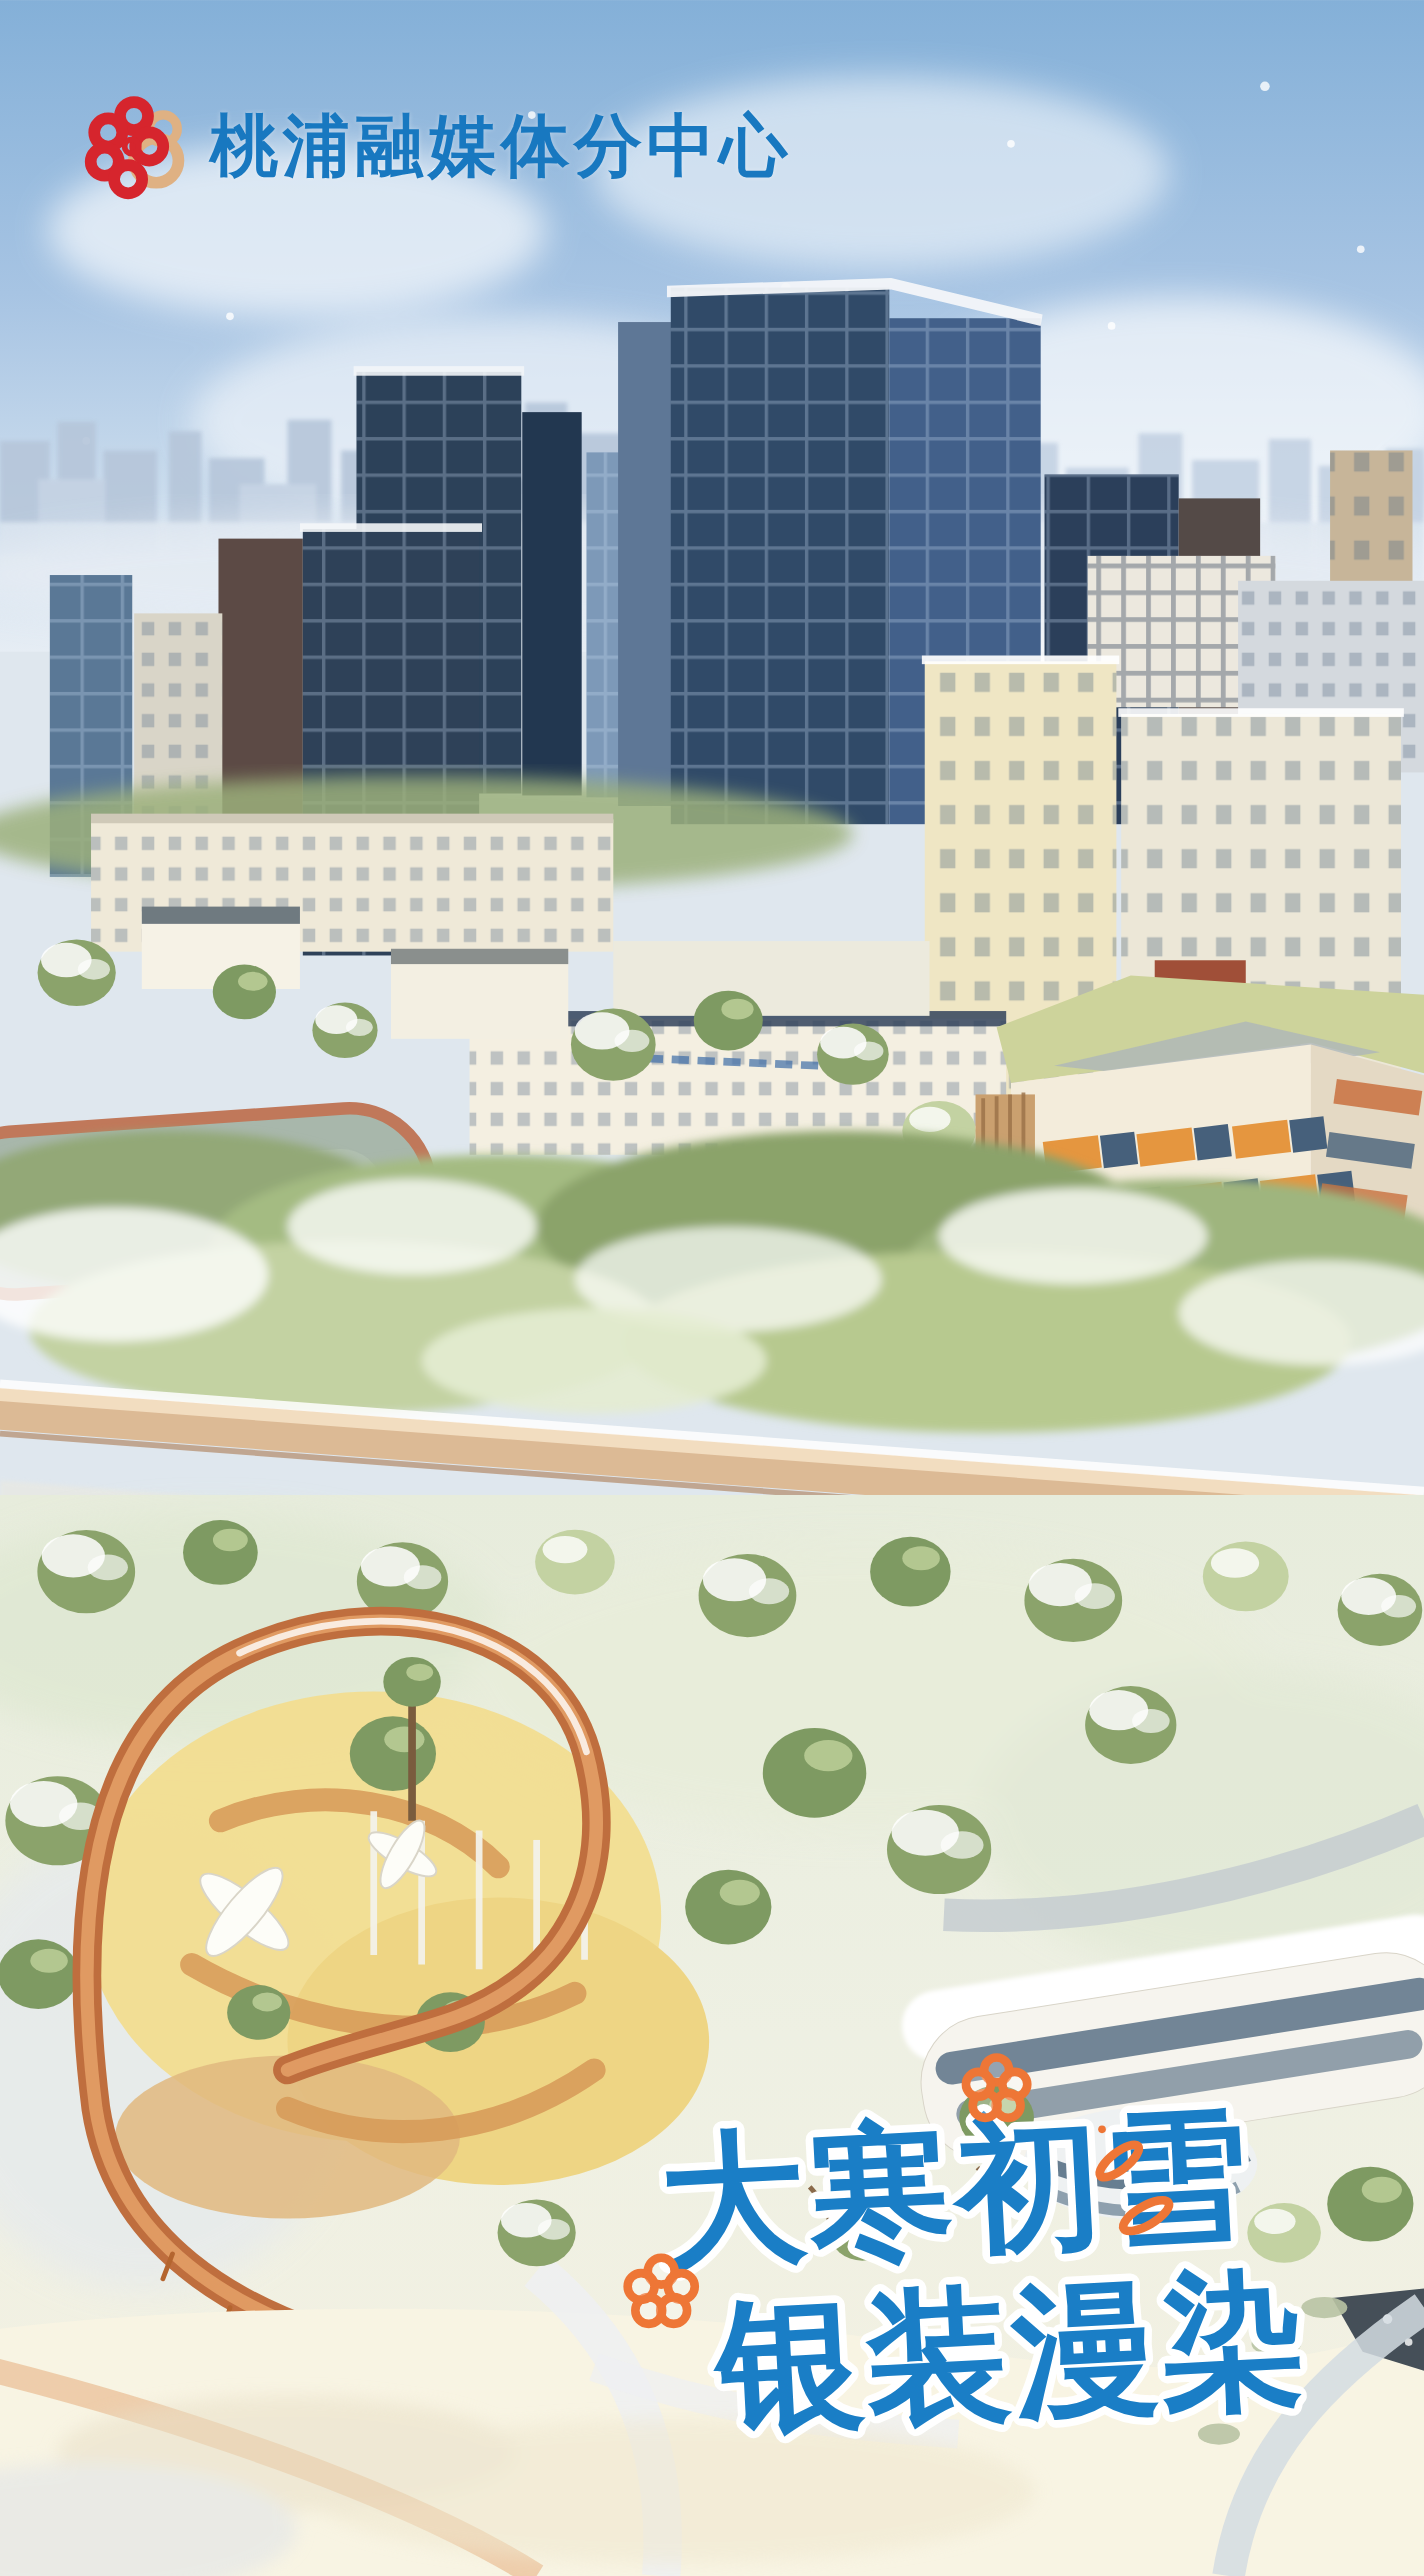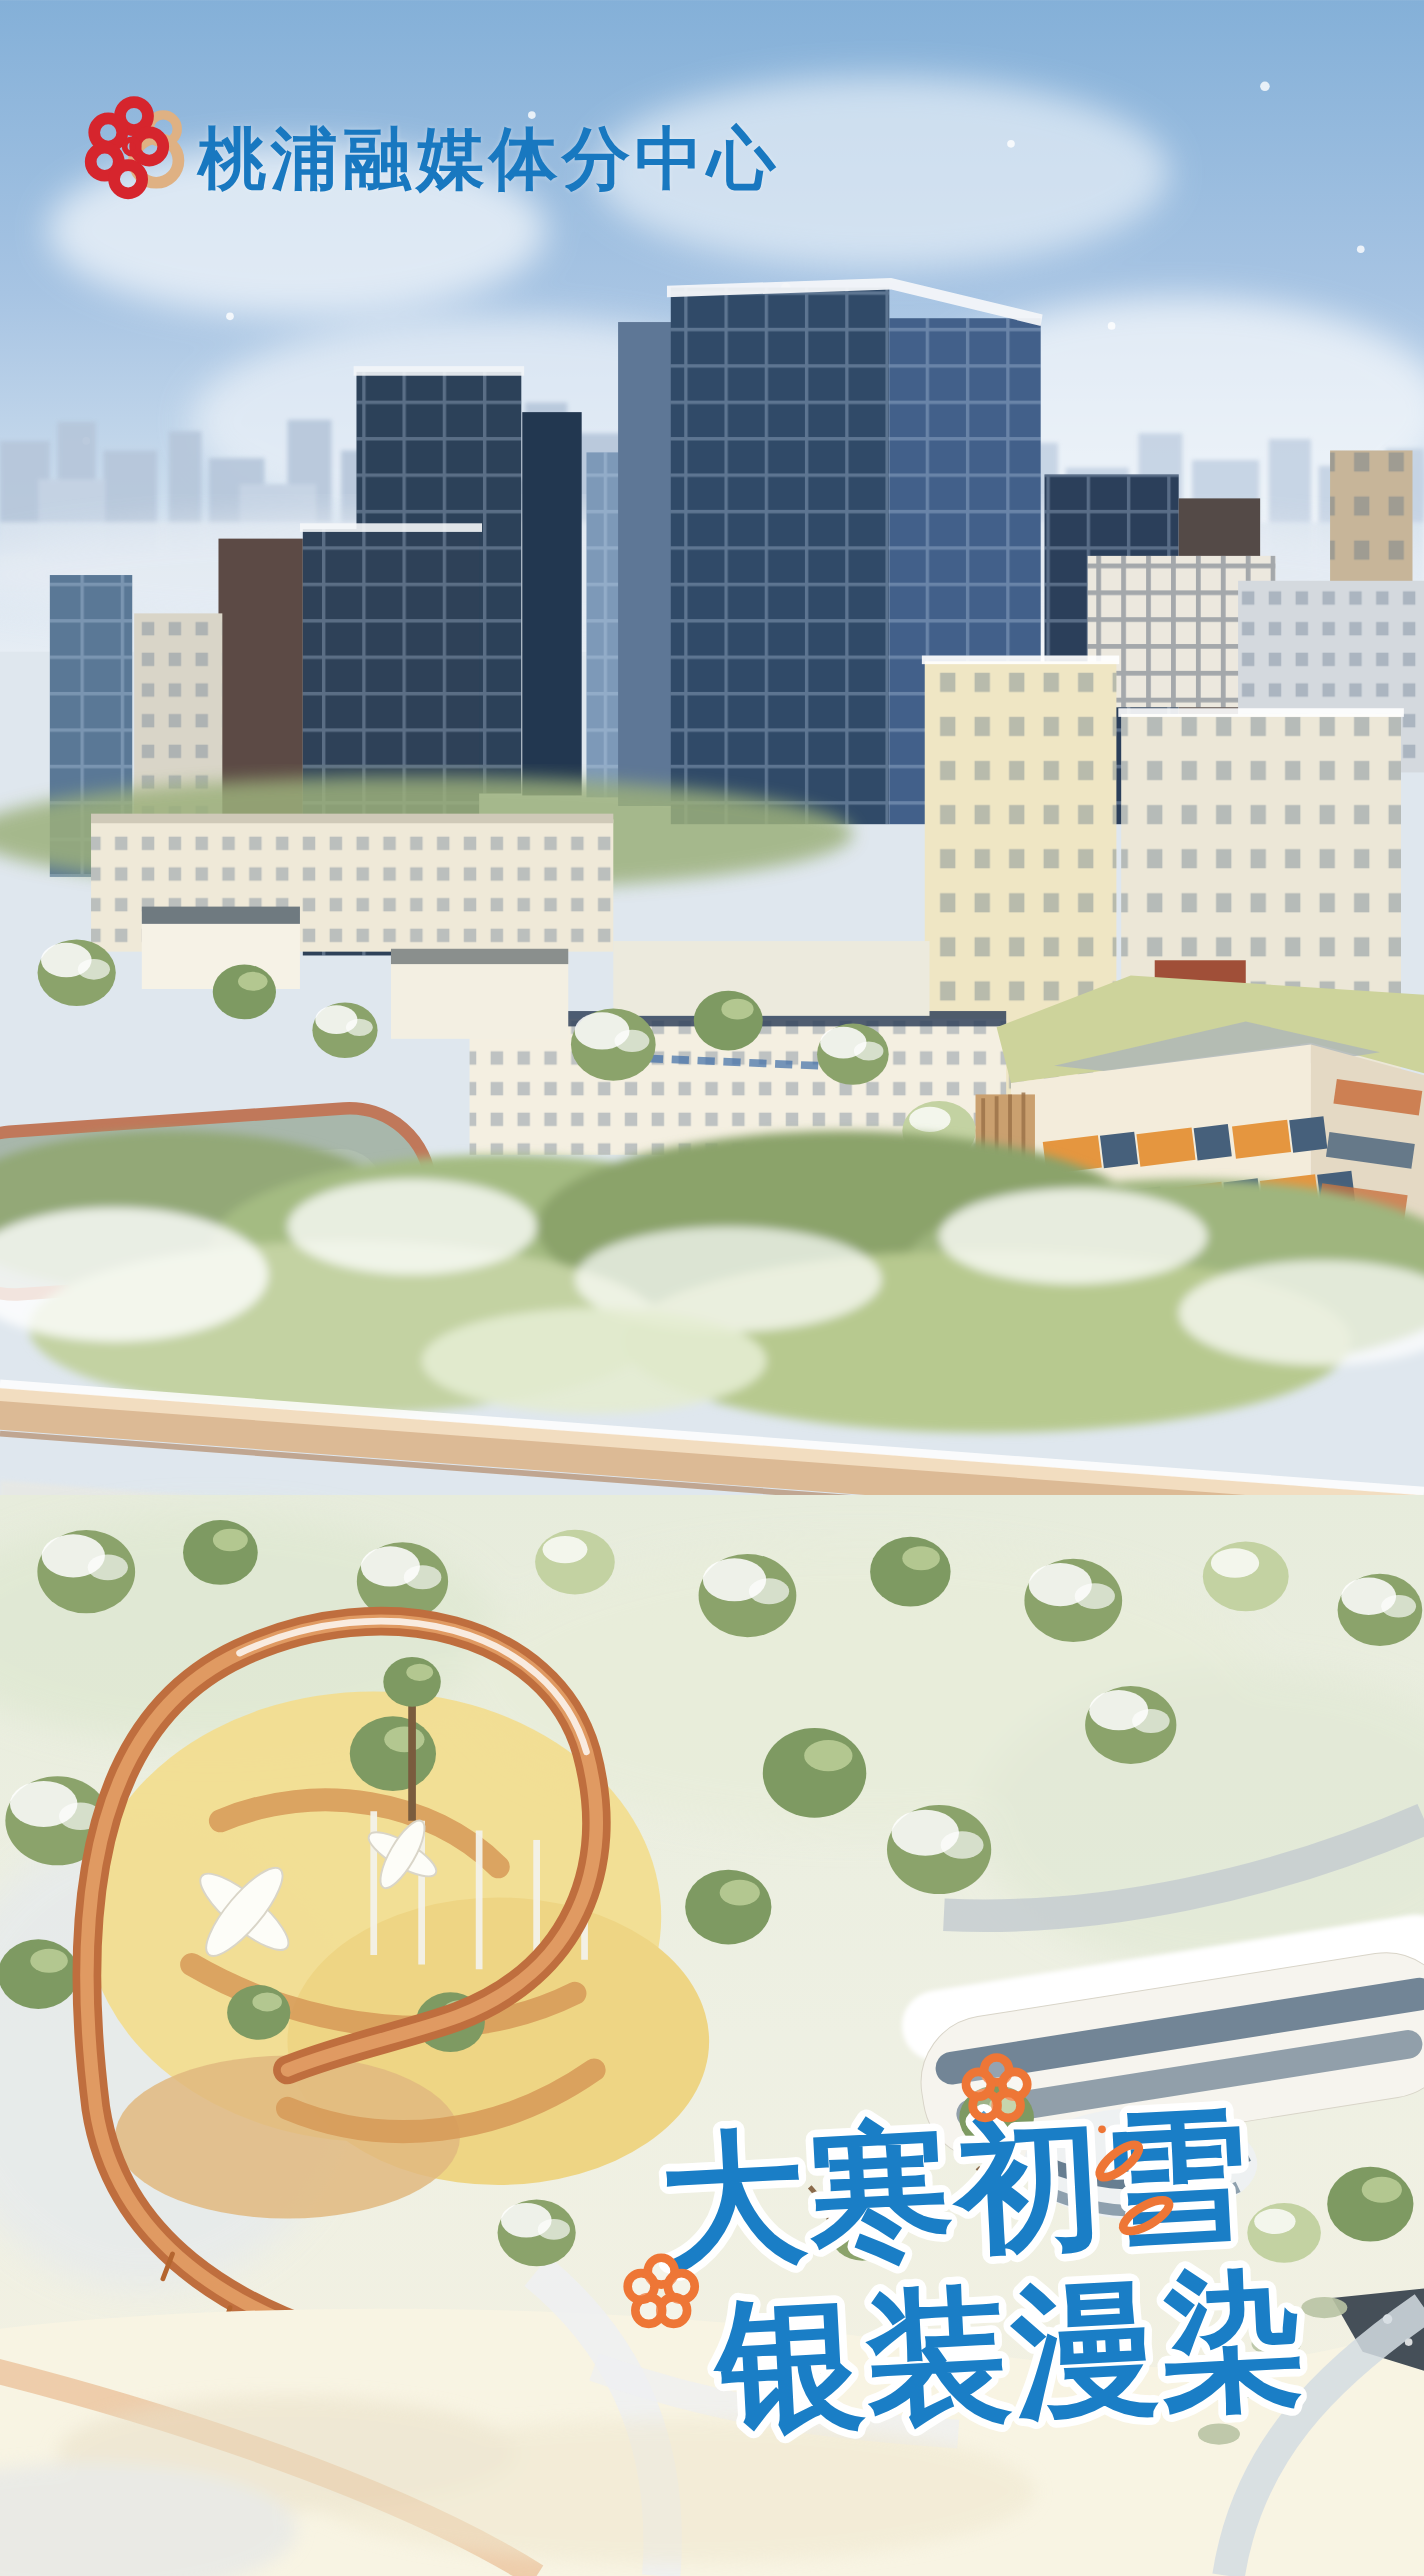--- a/index.html
+++ b/index.html
@@ -2,21 +2,21 @@
 <html><head>
 <meta charset="utf-8">
 <style>
   html,body{margin:0;padding:0;background:#222;}
   .poster{
     position:relative;width:1424px;height:2576px;overflow:hidden;
     background:#dfe7ee;font-family:"DejaVu Sans",sans-serif;
   }
   .scene{position:absolute;inset:0;display:block;}
   .brand{
-    position:absolute;left:79px;top:88px;display:flex;align-items:flex-end;gap:2px;
+    position:absolute;left:79px;top:88px;display:flex;align-items:center;gap:14px;
   }
   .brand-logo{width:117px;height:117px;flex:0 0 auto;}
   .brand-name{
     font-size:68px;font-weight:800;color:#1878c0;letter-spacing:4.8px;
     text-shadow:0 0 5.8px rgba(255,255,255,.35);white-space:nowrap;
   }
 </style>
 </head>
 <body>
 

